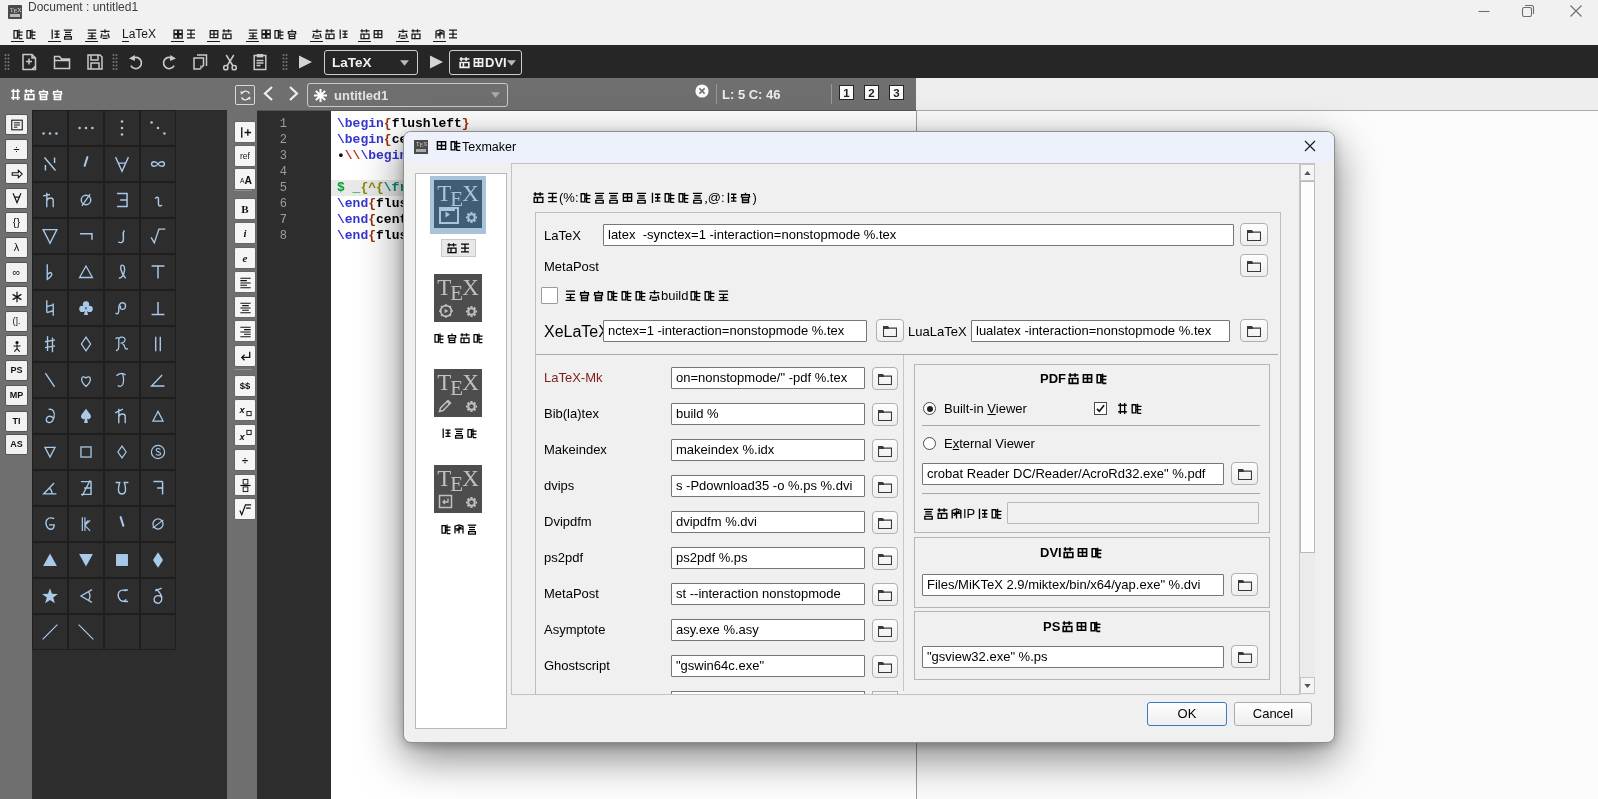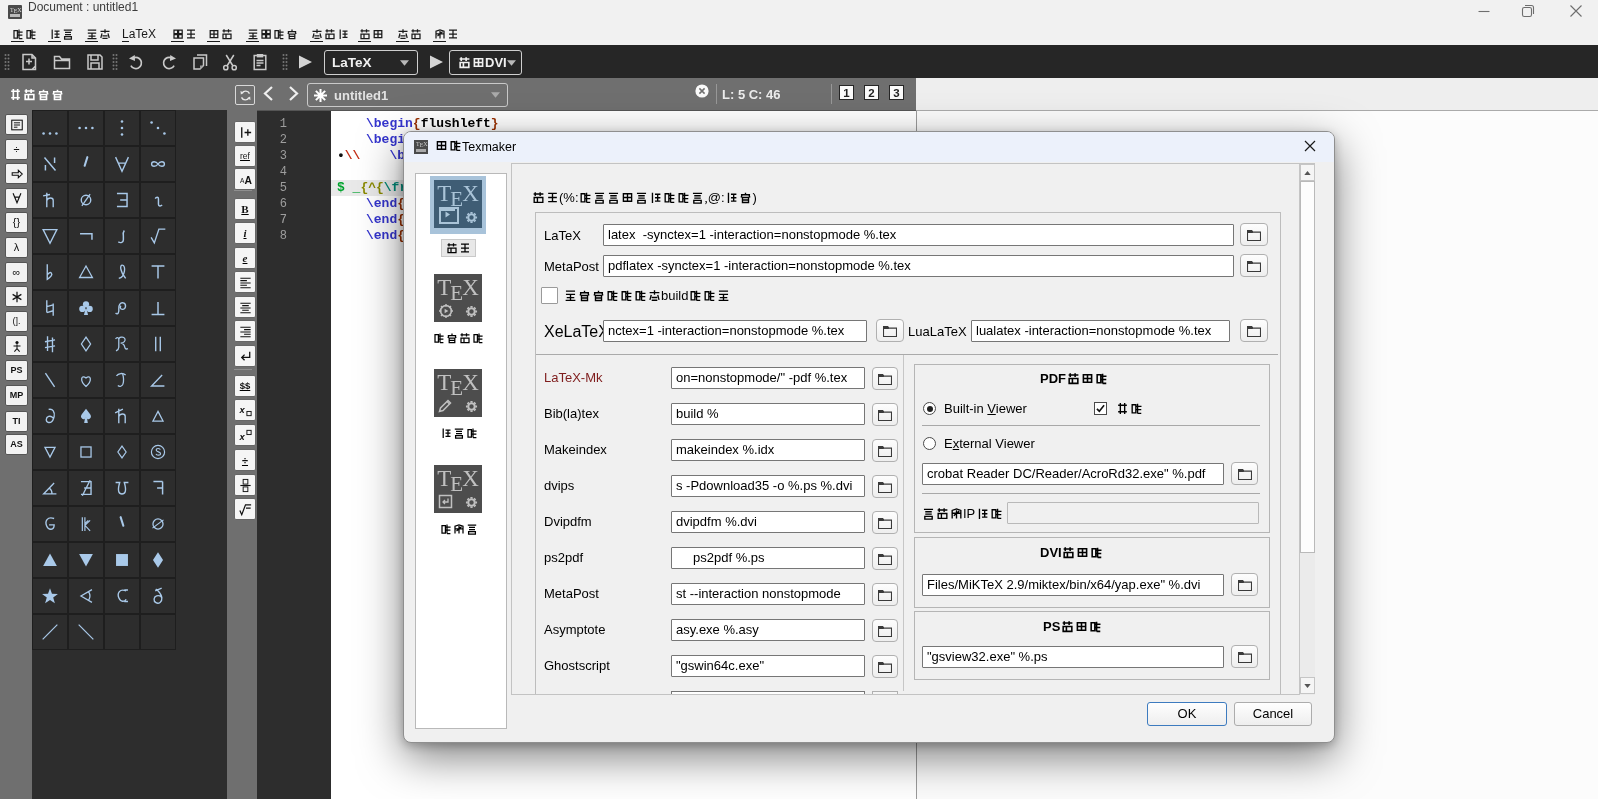--- a/index.html
+++ b/index.html
@@ -5,29 +5,29 @@
 .abs { position:absolute; }
 .cj { display:inline-block; vertical-align:-1.5px; margin:0 0.5px; }
 .cj use { stroke-width:1.25; }
 .cj.w use { stroke-width:1.5; } .cj.bb use { stroke-width:1.45; }
 .mn { border-bottom:1px solid currentColor; padding-bottom:0px; }
 .cell { position:absolute; width:36px; height:36px; border:1px solid #1e1e1e; box-sizing:border-box; display:flex; align-items:center; justify-content:center; color:#a9c9e9; }
 .gs { width:22px; height:22px; }
 .lsb { position:absolute; left:5px; width:21px; height:19px; background:#f2f2f2; border:1px solid #555; border-radius:2px; display:flex; align-items:center; justify-content:center; }
 .lsb svg { width:14px; height:14px; }
 .ls-t { font-size:11px; color:#111; line-height:1; }
-.rsb { position:absolute; left:7px; width:20px; height:20px; background:#f5f5f5; border:1px solid #666; border-radius:2px; display:flex; align-items:center; justify-content:center;text-decoration:underline; }
+.rsb { position:absolute; left:7px; width:20px; height:20px; background:#f5f5f5; border:1px solid #666; border-radius:2px; display:flex; align-items:center; justify-content:center; }
 .rsb svg { width:15px; height:15px; }
 .tbi { width:20px; height:20px; display:block; }
 .tcombo { position:absolute; top:5px; height:23px; border:1.6px solid #cfcfcf; border-radius:3px; display:flex; align-items:center; }
 .tct { margin-left:7px; font-weight:bold; font-size:13px; color:#f0f0f0; }
 .tarr { position:absolute; right:8px; width:9px; height:6px; }
 .cl { height:16px; line-height:16px; white-space:pre; position:relative; }
 .cl i { font-style:normal; }
-.b { color:#3535cf;margin-left:29px; } .r { color:#9b3000; } .rr { color:#c22c14; } .k { color:#111; }
+.b { color:#3535cf; } .r { color:#9b3000; } .rr { color:#c22c14; } .k { color:#111; }
 .g { color:#00a32d; } .gy { color:#8a8a00; } .gt { color:#008a78; }
 .grp { position:absolute; border:1px solid #b5b5b5; background:#f0f0f0; }
 </style></head>
 <body>
 <svg width="0" height="0" style="position:absolute">
 <symbol id="h0" viewBox="0 0 12 12">
       <path d="M2 2.2h8M2 6h8M2 9.8h8M6 2.2v7.6" stroke="currentColor" fill="none"></path>
     </symbol>
 <symbol id="h1" viewBox="0 0 12 12">
       <path d="M2.2 2.5h7.6v7h-7.6zM2.2 6h7.6M6 2.5v7" stroke="currentColor" fill="none"></path>
@@ -1115,21 +1115,20 @@
     <div style="position:absolute;left:535px;top:212px;width:744px;height:481px;border:1px solid #bdbdbd;border-bottom:none;background:#f0f0f0"></div>
     <div style="position:absolute;left:544px;top:228px;font-size:13px;color:#000;white-space:nowrap;line-height:15px">LaTeX</div>
     <div style="position:absolute;left:603px;top:224px;width:631px;height:22px;background:#fff;border:1px solid #767676;border-radius:1px;font-size:13px;color:#000;line-height:20px;padding-left:4px;white-space:nowrap;overflow:hidden;box-sizing:border-box">latex&nbsp; -synctex=1 -interaction=nonstopmode %.tex</div>
     <div style="position:absolute;left:1240px;top:223px;width:28px;height:23px;background:linear-gradient(#fdfdfd,#eee);border:1px solid #b0b0b0;border-radius:4px;display:flex;align-items:center;justify-content:center;box-sizing:border-box">
       <svg style="width:14px;height:12px" viewBox="0 0 14 12">
         <path d="M0.5 11.5V1.5h4.2l1.2 1.6h7.6v8.4z" fill="none" stroke="#3a3a3a" stroke-width="1.1"></path>
         <path d="M0.5 1.5h4.2l1.2 1.6v1H0.5z" fill="#3a3a3a"></path>
       </svg>
     </div>
     <div style="position:absolute;left:544px;top:259px;font-size:13px;color:#000;white-space:nowrap;line-height:15px">MetaPost</div>
-    <div style="position:absolute;left:603px;top:255px;width:631px;height:22px;background:#fff;border:1px solid #767676;border-radius:1px;font-size:13px;color:#000;line-height:20px;padding-left:4px;white-space:nowrap;overflow:hidden;box-sizing:border-box">pdflatex -synctex=1 -interaction=nonstopmode %.tex</div>
     <div style="position:absolute;left:1240px;top:254px;width:28px;height:23px;background:linear-gradient(#fdfdfd,#eee);border:1px solid #b0b0b0;border-radius:4px;display:flex;align-items:center;justify-content:center;box-sizing:border-box">
       <svg style="width:14px;height:12px" viewBox="0 0 14 12">
         <path d="M0.5 11.5V1.5h4.2l1.2 1.6h7.6v8.4z" fill="none" stroke="#3a3a3a" stroke-width="1.1"></path>
         <path d="M0.5 1.5h4.2l1.2 1.6v1H0.5z" fill="#3a3a3a"></path>
       </svg>
     </div>
     <div style="position:absolute;left:541px;top:287px;width:15px;height:15px;background:#fff;border:1px solid #9a9a9a;border-radius:1px"></div>
     <div style="position:absolute;left:563px;top:288px;font-size:13px;color:#000;white-space:nowrap;line-height:15px"><svg class="cj " style="width:13px;height:13px" viewBox="0 0 12 12">
         <use href="#h4"></use>
       </svg><svg class="cj " style="width:13px;height:13px" viewBox="0 0 12 12">
@@ -1203,21 +1202,21 @@
     </div>
     <div style="position:absolute;left:544px;top:514px;font-size:13px;color:#000;white-space:nowrap;line-height:15px">Dvipdfm</div>
     <div style="position:absolute;left:671px;top:511px;width:194px;height:22px;background:#fff;border:1px solid #767676;border-radius:1px;font-size:13px;color:#000;line-height:20px;padding-left:4px;white-space:nowrap;overflow:hidden;box-sizing:border-box">dvipdfm %.dvi</div>
     <div style="position:absolute;left:872px;top:511px;width:26px;height:23px;background:linear-gradient(#fdfdfd,#eee);border:1px solid #b0b0b0;border-radius:4px;display:flex;align-items:center;justify-content:center;box-sizing:border-box">
       <svg style="width:14px;height:12px" viewBox="0 0 14 12">
         <path d="M0.5 11.5V1.5h4.2l1.2 1.6h7.6v8.4z" fill="none" stroke="#3a3a3a" stroke-width="1.1"></path>
         <path d="M0.5 1.5h4.2l1.2 1.6v1H0.5z" fill="#3a3a3a"></path>
       </svg>
     </div>
     <div style="position:absolute;left:544px;top:550px;font-size:13px;color:#000;white-space:nowrap;line-height:15px">ps2pdf</div>
-    <div style="position:absolute;left:671px;top:547px;width:194px;height:22px;background:#fff;border:1px solid #767676;border-radius:1px;font-size:13px;color:#000;line-height:20px;padding-left:21px;white-space:nowrap;overflow:hidden;box-sizing:border-box">ps2pdf %.ps</div>
+    <div style="position:absolute;left:671px;top:547px;width:194px;height:22px;background:#fff;border:1px solid #767676;border-radius:1px;font-size:13px;color:#000;line-height:20px;padding-left:4px;white-space:nowrap;overflow:hidden;box-sizing:border-box">ps2pdf %.ps</div>
     <div style="position:absolute;left:872px;top:547px;width:26px;height:23px;background:linear-gradient(#fdfdfd,#eee);border:1px solid #b0b0b0;border-radius:4px;display:flex;align-items:center;justify-content:center;box-sizing:border-box">
       <svg style="width:14px;height:12px" viewBox="0 0 14 12">
         <path d="M0.5 11.5V1.5h4.2l1.2 1.6h7.6v8.4z" fill="none" stroke="#3a3a3a" stroke-width="1.1"></path>
         <path d="M0.5 1.5h4.2l1.2 1.6v1H0.5z" fill="#3a3a3a"></path>
       </svg>
     </div>
     <div style="position:absolute;left:544px;top:586px;font-size:13px;color:#000;white-space:nowrap;line-height:15px">MetaPost</div>
     <div style="position:absolute;left:671px;top:583px;width:194px;height:22px;background:#fff;border:1px solid #767676;border-radius:1px;font-size:13px;color:#000;line-height:20px;padding-left:4px;white-space:nowrap;overflow:hidden;box-sizing:border-box">st --interaction nonstopmode</div>
     <div style="position:absolute;left:872px;top:583px;width:26px;height:23px;background:linear-gradient(#fdfdfd,#eee);border:1px solid #b0b0b0;border-radius:4px;display:flex;align-items:center;justify-content:center;box-sizing:border-box">
       <svg style="width:14px;height:12px" viewBox="0 0 14 12">

